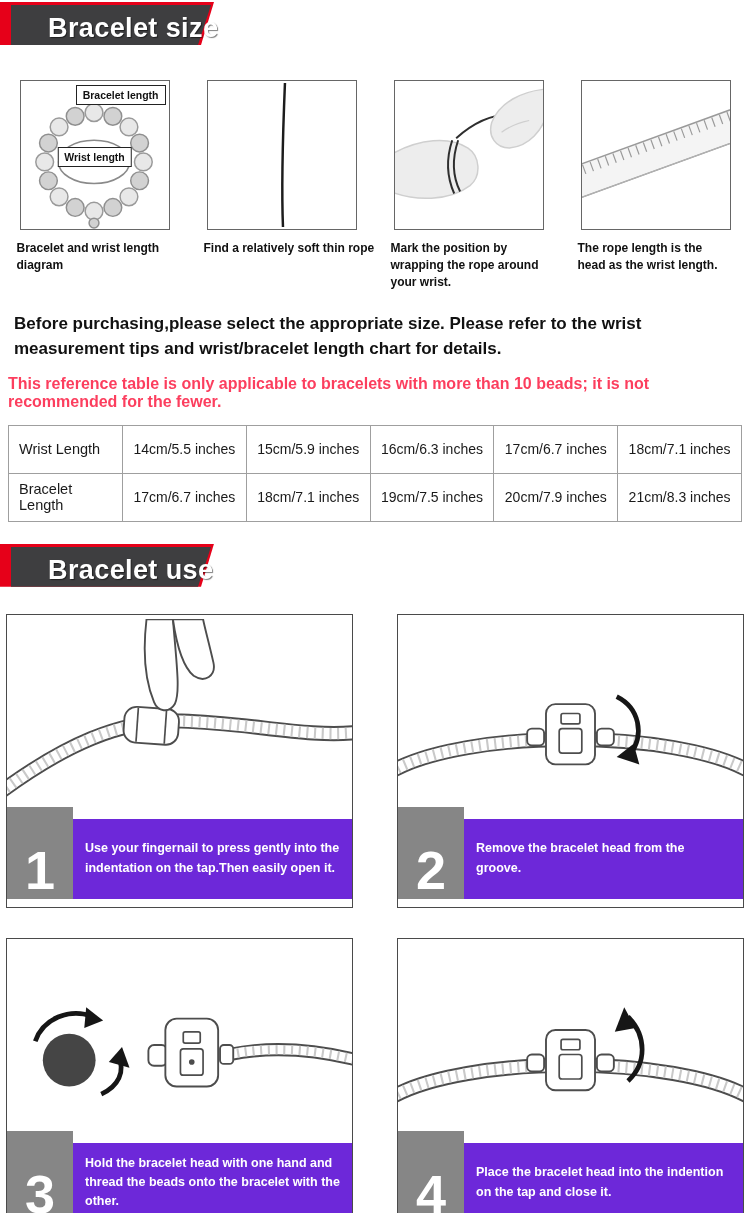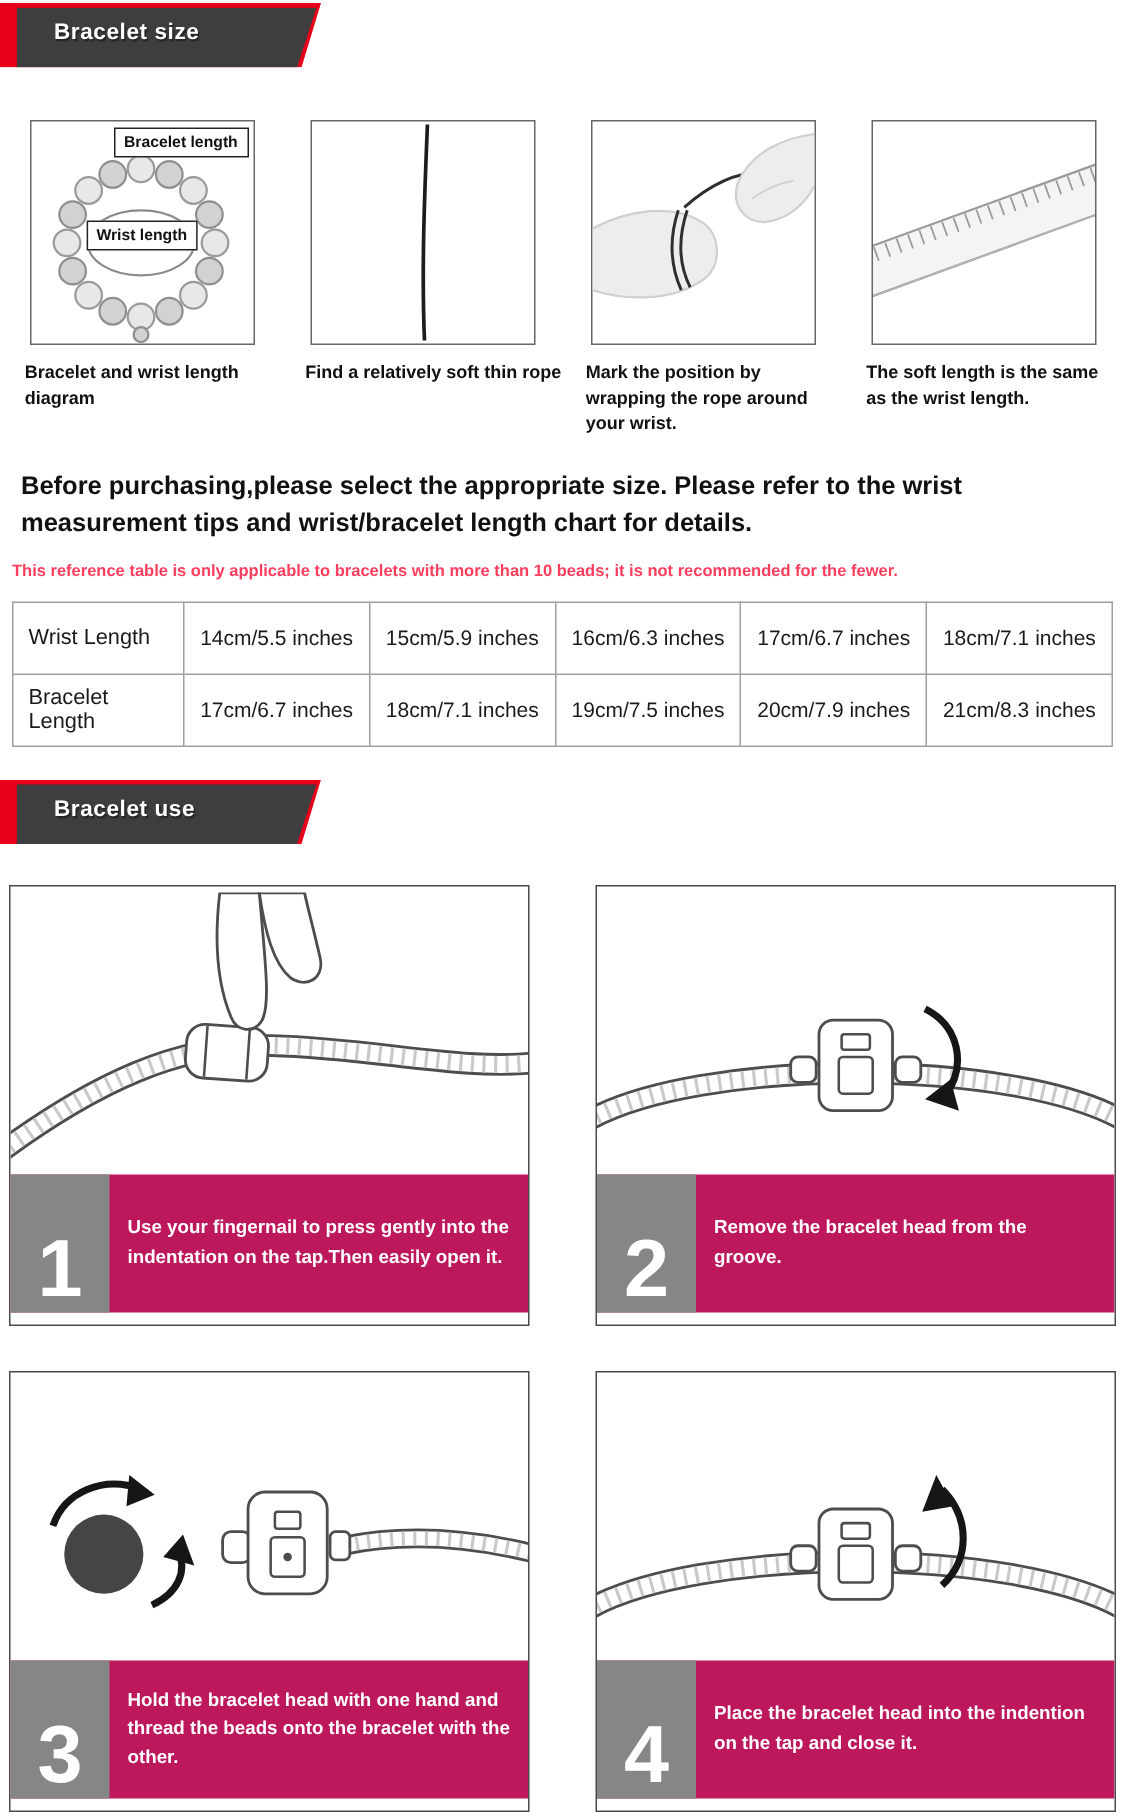--- a/index.html
+++ b/index.html
@@ -17,22 +17,22 @@
     position: absolute; left: 0; top: 0; width: 214px; height: 43px;
     background: #e60019;
     clip-path: polygon(0 0, 100% 0, calc(100% - 13px) 100%, 0 100%);
   }
   .banner .dark {
     position: absolute; left: 11px; top: 3px; width: 200px; height: 40px;
     background: #3e3e40;
     clip-path: polygon(0 0, 100% 0, calc(100% - 13px) 100%, 0 100%);
   }
   .banner .title {
-    position: absolute; left: 36px; top: 11px;
-    color: #fff; font-weight: bold; font-size: 15px; letter-spacing: .4px;
+    position: absolute; left: 48px; top: 11px;
+    color: #fff; font-weight: bold; font-size: 27px; letter-spacing: .4px;
     text-shadow: 1px 1px 1px rgba(0,0,0,.5);
   }
 
   
   .measure-row { display: flex; gap: 10px; padding: 0 6px; margin-top: 32px; }
   .m-col { width: 177px; display: flex; flex-direction: column; align-items: center; }
   .m-box {
     width: 150px; height: 150px; border: 1px solid #666; background: #fff;
     position: relative; overflow: hidden; flex: none;
   }
@@ -44,43 +44,43 @@
   .m-caption.nowrap { white-space: nowrap; }
   .lbl {
     position: absolute; background: #fff; border: 1px solid #222;
     font-size: 10.5px; font-weight: bold; padding: 3px 6px; white-space: nowrap;
   }
   .lbl-bracelet { top: 4px; right: 3px; }
   .lbl-wrist { top: 66px; left: 50%; transform: translateX(-50%); }
 
   
   .intro { margin: 22px 14px 0; font-weight: bold; font-size: 17px; line-height: 1.45; }
-  .note { margin: 13px 8px 0; font-weight: bold; font-size: 11px; color: #fc3e5e; }
+  .note { margin: 13px 8px 0; font-weight: bold; font-size: 16px; color: #fc3e5e; }
 
   
   .size-table { border-collapse: collapse; margin: 14px 8px 0; width: 734px; table-layout: fixed; }
   .size-table td {
     border: 1px solid #9f9f9f; height: 48px; font-size: 14px;
     text-align: center; padding: 0 3px; color: #1a1a1a;
   }
   .size-table td.rowhead { text-align: left; padding-left: 10px; width: 114px; font-size: 14.5px; }
 
   
   .steps-grid {
     display: grid; grid-template-columns: 1fr 1fr;
     column-gap: 44px; row-gap: 30px; margin: 24px 6px 0;
   }
   .step-panel {
     position: relative; height: 294px; border: 1px solid #4a4a4a;
     background: #fff; overflow: hidden;
   }
   .step-illustration { position: absolute; top: 4px; left: 0; width: 100%; height: 206px; }
   .step-bar {
-    position: absolute; left: 0; right: 0; bottom: 8px; height: 92px;
-    background: #be185d; display: flex; align-items: center;
+    position: absolute; left: 0; right: 0; bottom: 8px; height: 80px;
+    background: #6d28d9; display: flex; align-items: center;
   }
   .step-num {
     position: absolute; left: 0; bottom: 8px; width: 66px; height: 92px;
     background: #868686; color: #fff; font-size: 54px; font-weight: bold;
     display: flex; align-items: flex-end; justify-content: center;
     padding-bottom: 2px; line-height: 1;
   }
   .step-text {
     margin-left: 78px; margin-right: 12px; color: #fff; font-weight: bold;
     font-size: 12.5px; line-height: 1.55;
@@ -172,21 +172,21 @@
     <div class="m-col">
       <div class="m-box">
         <svg viewBox="0 0 150 150" width="148" height="148">
           <g transform="rotate(-20 74 75)">
             <rect x="-42" y="58" width="244" height="32" fill="#f4f4f4" stroke="#9a9a9a" stroke-width="1.5"></rect>
             <line x1="-40" y1="64" x2="200" y2="64" stroke="#9a9a9a" stroke-width="10" stroke-dasharray="1.2 7"></line>
             <line x1="-42" y1="90" x2="202" y2="90" stroke="#b5b5b5" stroke-width="1"></line>
           </g>
         </svg>
       </div>
-      <div class="m-caption">The soft length is the same as the wrist length.</div>
+      <div class="m-caption">The rope length is the head as the wrist length.</div>
     </div>
   </div>
 
   <p class="intro">Before purchasing,please select the appropriate size. Please refer to the wrist measurement tips and wrist/bracelet length chart for details.</p>
   <p class="note">This reference table is only applicable to bracelets with more than 10 beads; it is not recommended for the fewer.</p>
 
   <table class="size-table">
     <tbody>
         <tr>
       <td class="rowhead">Wrist Length</td>

